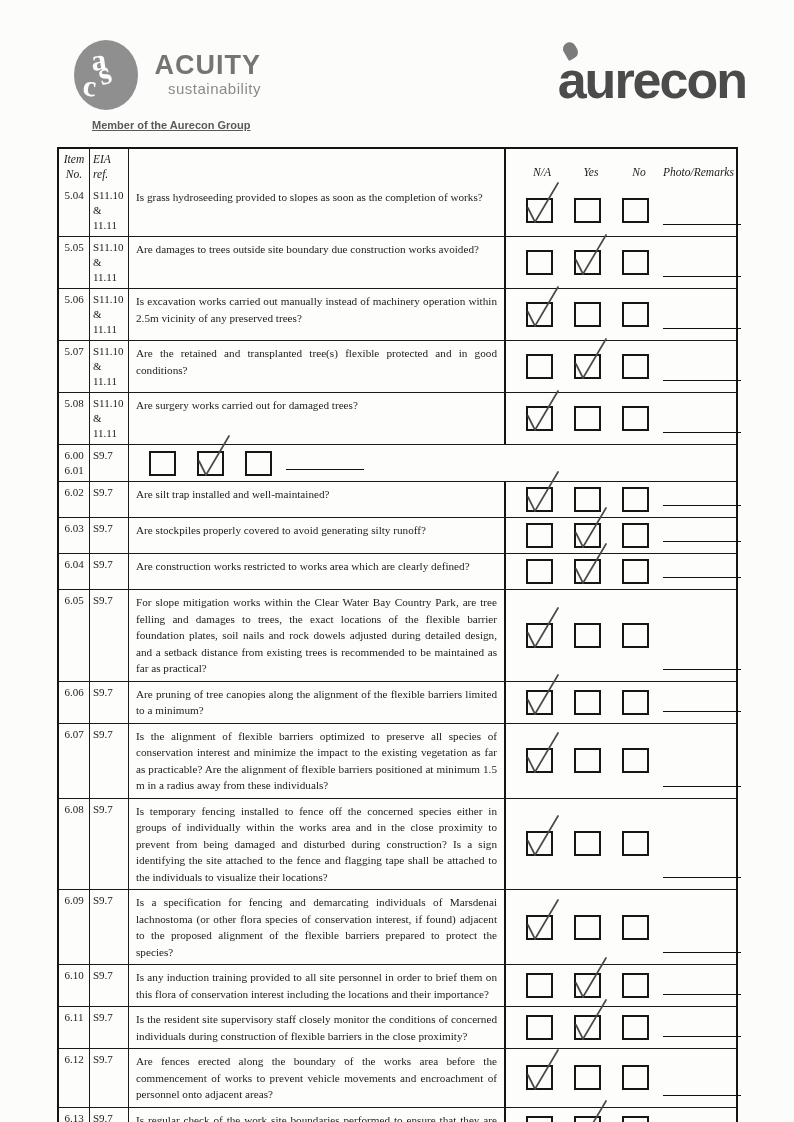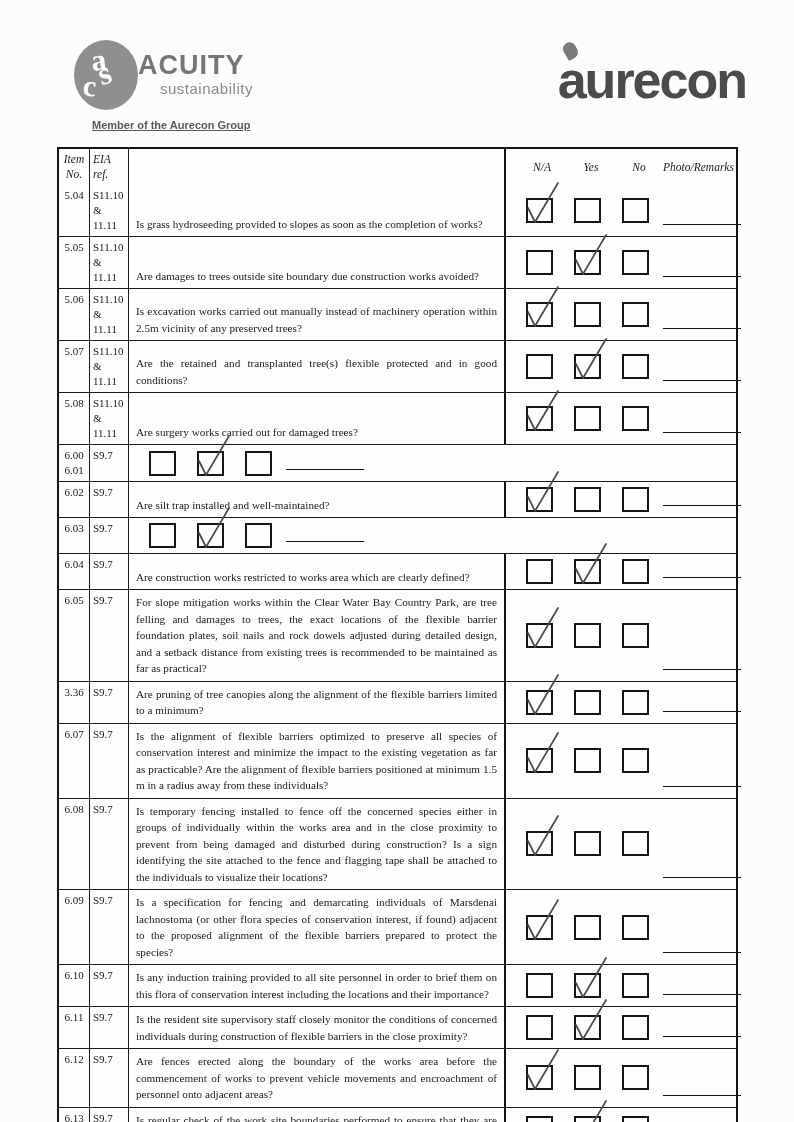--- a/index.html
+++ b/index.html
@@ -14,21 +14,21 @@
   .acuity { position:absolute; left:12px; top:0; }
   .acuity-top { display:flex; align-items:flex-start; }
   .acuity-mark {
     position:relative; width:64px; height:70px; background:#8f8f8f;
     border-radius:50%; flex:0 0 auto;
   }
   .acuity-mark span { position:absolute; color:#fdfdfd; font-family:"Liberation Serif",serif; font-weight:bold; line-height:1; }
   .acuity-a { font-size:30px; top:5px; left:17px; transform:rotate(-8deg); }
   .acuity-s { font-size:32px; top:17px; left:24px; transform:rotate(-18deg); }
   .acuity-c { font-size:30px; top:31px; left:9px;  transform:rotate(6deg); }
-  .acuity-words { padding-top:12px; font-family:"Liberation Sans",sans-serif; }
+  .acuity-words { margin-left:8px; padding-top:12px; font-family:"Liberation Sans",sans-serif;text-align:right; }
   .acuity-name { font-size:27px; font-weight:bold; color:#757575; letter-spacing:1px; line-height:1; }
   .acuity-sub  { font-size:15px; color:#8a8a8a; letter-spacing:.5px; margin-top:2px; margin-left:22px; line-height:1; }
   .acuity-member { font-family:"Liberation Sans",sans-serif; font-size:11px; font-weight:bold; color:#5a5a5a; margin-top:9px; margin-left:18px;text-decoration:underline; }
   .aurecon { position:absolute; right:0; top:10px; height:70px;margin-left:32px; }
   .aurecon-word {
     font-family:"Liberation Sans",sans-serif; font-weight:bold; font-size:52px;
     color:#4b4b4b; letter-spacing:-2px; line-height:60px;
   }
   .aurecon-drop {
     position:absolute; left:6px; top:-8px; width:13px; height:17px; background:#7b7b7b;
@@ -40,29 +40,29 @@
     text-align:center; font-size:15.5px; font-weight:bold; color:#111;
   }
   
   .checklist {
     position:absolute; left:57px; top:147px; width:681px;
     border:2.4px solid #141414; background:#fdfdfc;
   }
   .trow { display:grid; grid-template-columns:31px 39px 377px 1fr; border-top:1.3px solid #1a1a1a; }
   .trow:first-child { border-top:none; }
   .cell { border-right:1.1px solid #1a1a1a; padding:3px 2px; font-size:11px; line-height:15px; }
-  .cell.q { border-right:2.2px solid #141414; padding:4px 7px; display:flex; flex-direction:column; justify-content:flex-end; }
+  .cell.q { border-right:2.2px solid #141414; padding:4px 7px; display:flex; flex-direction:column; justify-content:flex-start; }
   .cell.checks { border-right:none; }
   .thead .cell { min-height:34px;font-style:italic; }
   .item-cell { text-align:center; white-space:pre-line; }
   .eia-cell  { white-space:pre-line; padding-left:3px; }
   .q-text { text-align:justify; line-height:16.5px; font-size:11.2px; }
   .q-section { font-weight:bold; font-size:11.5px; }
   .hdr-label { font-size:11.5px; }
-  .checks-hdr { display:flex; align-items:center; padding-top:4px; }
+  .checks-hdr { display:flex; align-items:flex-start; padding-top:16px; }
   .checks-hdr span { display:block; text-align:center; font-size:11.5px; }
   .ch-na  { width:50px; margin-left:9px; }
   .ch-yes { width:48px; margin-left:0px; }
   .ch-no  { width:48px; }
   .ch-rem { flex:1; }
   .checks-body { display:flex; align-items:center; min-height:34px; padding:5px 0 5px 0; }
   .checkbox {
     position:relative; width:27px; height:25px; border:2.2px solid #161616;
     background:transparent; flex:0 0 auto; cursor:default;
   }
@@ -273,20 +273,24 @@
       <span class="checkbox cb-no">
         
       </span>
       <span class="remarks-line"></span>
     </div>
   </div>
 
   <div class="trow">
     <div class="cell item-cell">6.03</div>
     <div class="cell eia-cell">S9.7</div>
+    <div class="cell q">
+
+      <span class="q-text">Are stockpiles properly covered to avoid generating silty runoff?</span>
+    </div>
     <div class="cell checks checks-body">
       <span class="checkbox cb-na">
         
       </span>
       <span class="checkbox cb-yes checked">
         <svg viewBox="0 0 38 48">
                 <polyline points="4,28 11,42 34,3" fill="none" stroke="#4a4a4a" stroke-width="1.7" stroke-linecap="round" stroke-linejoin="round"></polyline>
               </svg>
       </span>
       <span class="checkbox cb-no">
@@ -336,21 +340,21 @@
         
       </span>
       <span class="checkbox cb-no">
         
       </span>
       <span class="remarks-line"></span>
     </div>
   </div>
 
   <div class="trow">
-    <div class="cell item-cell">3.36</div>
+    <div class="cell item-cell">6.06</div>
     <div class="cell eia-cell">S9.7</div>
     <div class="cell q">
 
       <span class="q-text">Are pruning of tree canopies along the alignment of the flexible barriers limited to a minimum?</span>
     </div>
     <div class="cell checks checks-body">
       <span class="checkbox cb-na checked">
         <svg viewBox="0 0 38 48">
                 <polyline points="4,28 11,42 34,3" fill="none" stroke="#4a4a4a" stroke-width="1.7" stroke-linecap="round" stroke-linejoin="round"></polyline>
               </svg>

